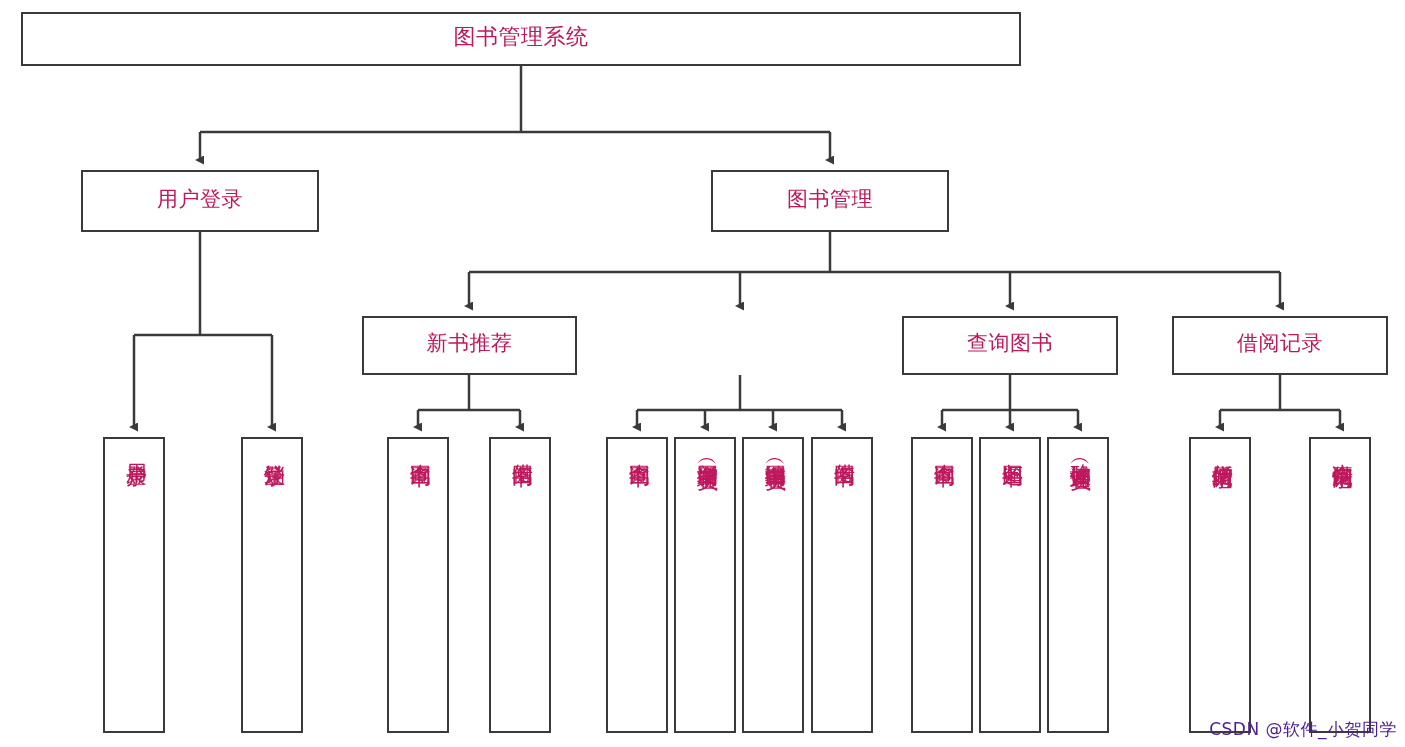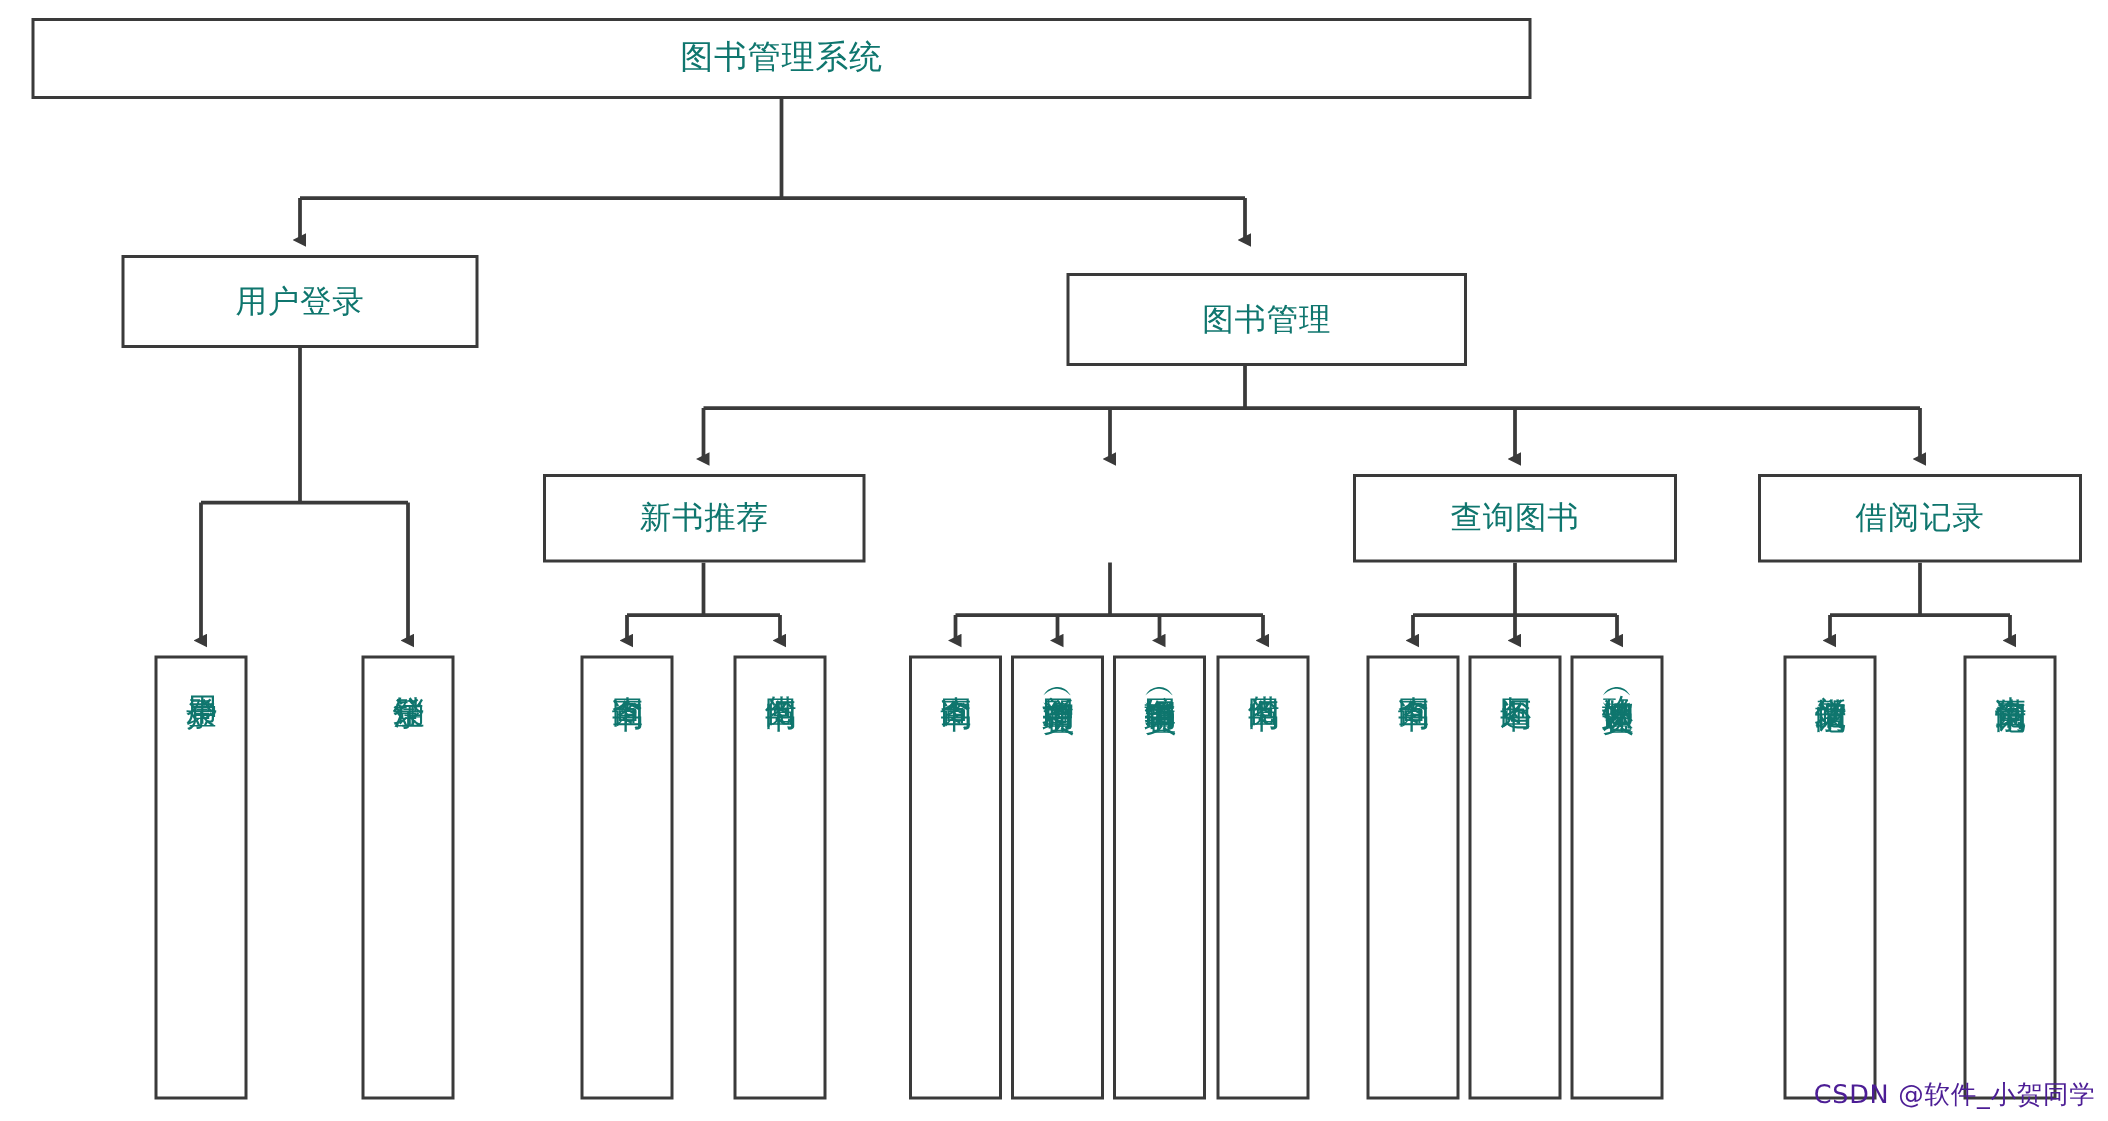--- a/index.html
+++ b/index.html
@@ -26,21 +26,22 @@
     pointer-events: none;
   }
   .node {
     position: absolute;
     box-sizing: border-box;
     border: 2px solid #3a3a3a;
     background: #ffffff;
     display: flex;
     align-items: center;
     justify-content: center;
-    color: #0f766e;
+    color: #be185d;
+    font-family: Liberation Mono, monospace;
   }
   .node .lbl {
     font-size: 21px;
     line-height: 1.15;
     letter-spacing: 0.5px;
     white-space: nowrap;
   }
   .node.root .lbl { font-size: 22px; }
   .node.vert {
     align-items: flex-start;
@@ -123,21 +124,21 @@
     </g>
   </svg>
 
   <div class="node root" style="left:21px; top:12px; width:1000px; height:54px;">
     <span class="lbl">图书管理系统</span>
   </div>
 
   <div class="node" style="left:81px; top:170px; width:238px; height:62px;">
     <span class="lbl">用户登录</span>
   </div>
-  <div class="node" style="left:711px; top:170px; width:267px; height:62px;margin-top:12px;">
+  <div class="node" style="left:711px; top:170px; width:238px; height:62px;">
     <span class="lbl">图书管理</span>
   </div>
 
   <div class="node" style="left:362px; top:316px; width:215px; height:59px;">
     <span class="lbl">新书推荐</span>
   </div>
   <div class="node" style="left:902px; top:316px; width:216px; height:59px;">
     <span class="lbl">查询图书</span>
   </div>
   <div class="node" style="left:1172px; top:316px; width:216px; height:59px;">

